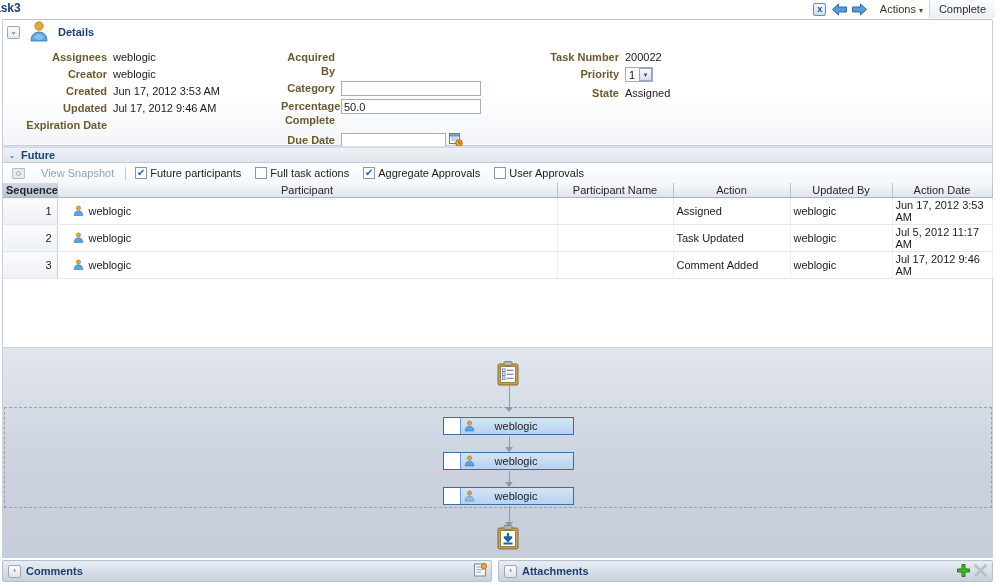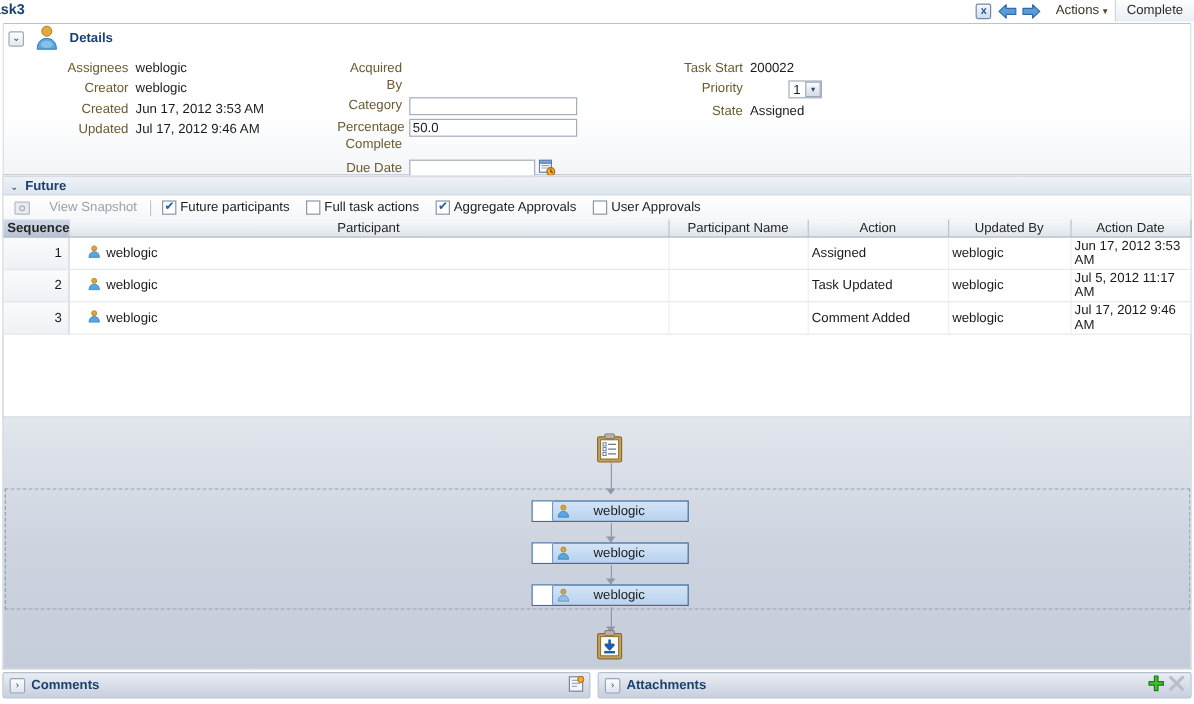--- a/index.html
+++ b/index.html
@@ -79,21 +79,21 @@
   }
   .person-icon { margin-left: 8px; }
   .details-label {
     margin-left: 8px; font-weight: bold; font-size: 11px; color: #1b4170;
   }
 
   .fieldcol { position: absolute; }
   .frow { display: flex; align-items: flex-start; margin-bottom: 3px; }
   .flabel {
     font-size: 11px; color: #6b5a2e; text-align: right; line-height: 14px;
-    padding-right: 6px; white-space: pre-line;
+    padding-right: 6px; white-space: pre-line; font-weight: bold;
   }
   .fvalue { font-size: 11px; color: #1b1b1b; line-height: 14px; }
   .inp {
     border: 1px solid #a3adbb; background: #fff; height: 15px;
     font-family: "Liberation Sans", sans-serif; font-size: 11px;
     padding: 0 2px; color: #1b1b1b; outline: none;
   }
   .cal-ico {
     margin-left: 3px; width: 14px; height: 14px; cursor: pointer;
     display: inline-block; vertical-align: top;
@@ -301,20 +301,24 @@
         <div class="flabel" style="width:110px;">Creator</div>
         <div class="fvalue">weblogic</div>
       </div>
       <div class="frow">
         <div class="flabel" style="width:110px;">Created</div>
         <div class="fvalue">Jun 17, 2012 3:53 AM</div>
       </div>
       <div class="frow">
         <div class="flabel" style="width:110px;">Updated</div>
         <div class="fvalue">Jul 17, 2012 9:46 AM</div>
+      </div>
+      <div class="frow">
+        <div class="flabel" style="width:110px;">Expiration Date</div>
+        <div class="fvalue"></div>
       </div>
     </div>
 
     <div class="fieldcol" style="left:278px; top:30px; width:230px;">
       <div class="frow">
         <div class="flabel" style="width:60px;">Acquired By</div>
         <div class="fvalue"></div>
       </div>
       <div class="frow">
         <div class="flabel" style="width:60px;">Category</div>
@@ -350,24 +354,24 @@
             <line x1="2" y1="7" x2="9" y2="7" stroke="#95a7bd"></line>
             <circle cx="10" cy="10" r="3.3" fill="#f0a830" stroke="#a8660d"></circle>
             <path d="M10 8 L10 10 L11.6 10.8" stroke="#6b3d05" stroke-width="0.9" fill="none"></path>
           </svg>
         </span>
       </div>
     </div>
 
     <div class="fieldcol" style="left:540px; top:30px; width:260px;">
       <div class="frow">
-        <div class="flabel" style="width:82px;">Task Start</div>
+        <div class="flabel" style="width:82px;">Task Number</div>
         <div class="fvalue">200022</div>
       </div>
-      <div class="frow" style="margin-bottom:4px;gap:32px;">
+      <div class="frow" style="margin-bottom:4px;">
         <div class="flabel" style="width:82px;">Priority</div>
         <div class="sel">
           <span>1</span>
           <span class="dd">▾</span>
         </div>
       </div>
       <div class="frow">
         <div class="flabel" style="width:82px;">State</div>
         <div class="fvalue">Assigned</div>
       </div>

